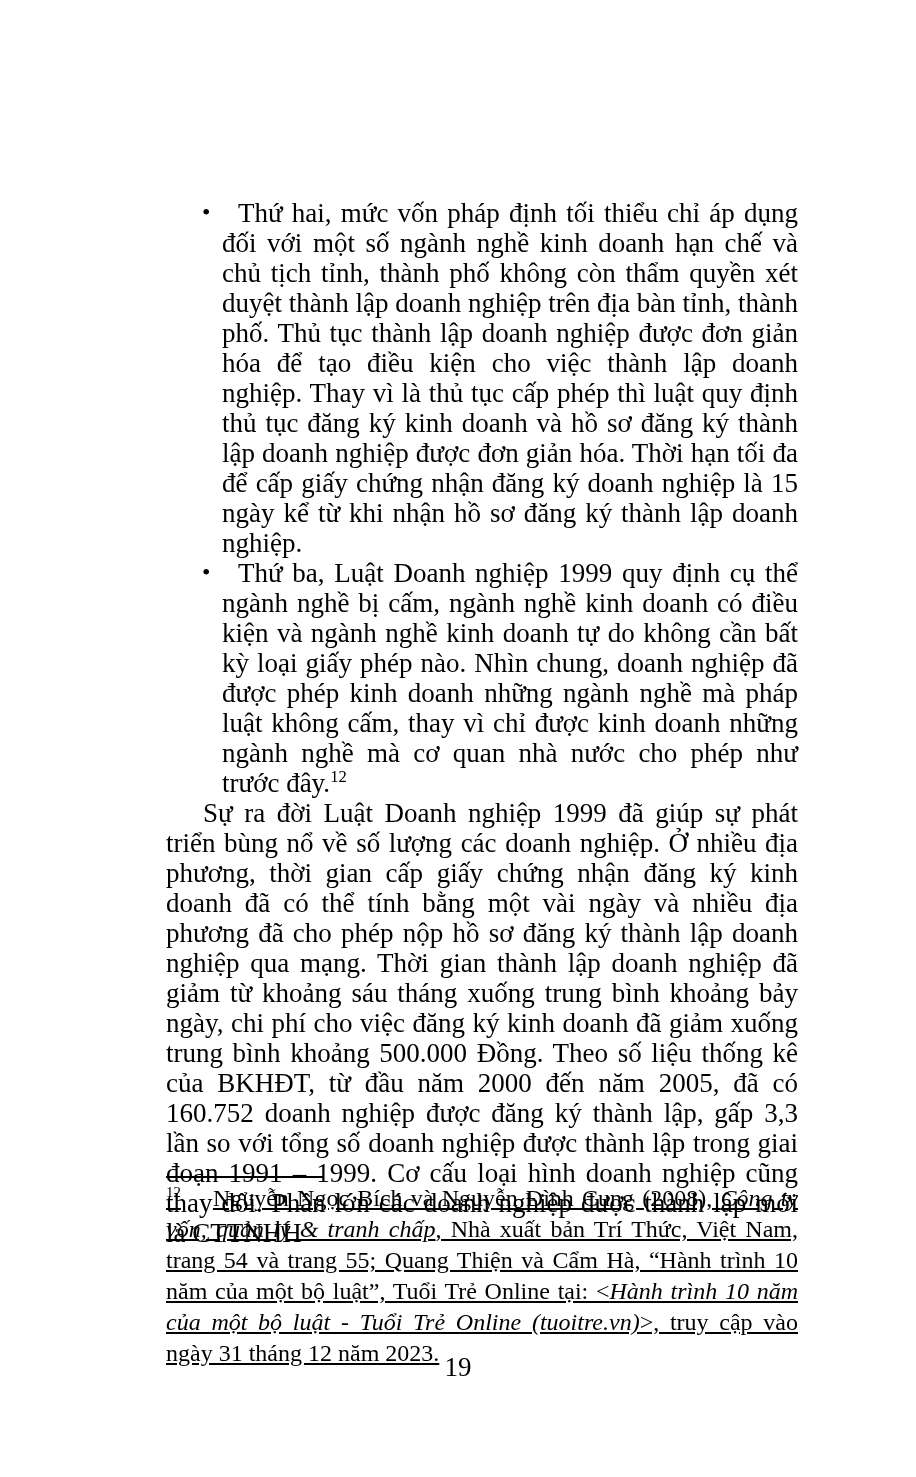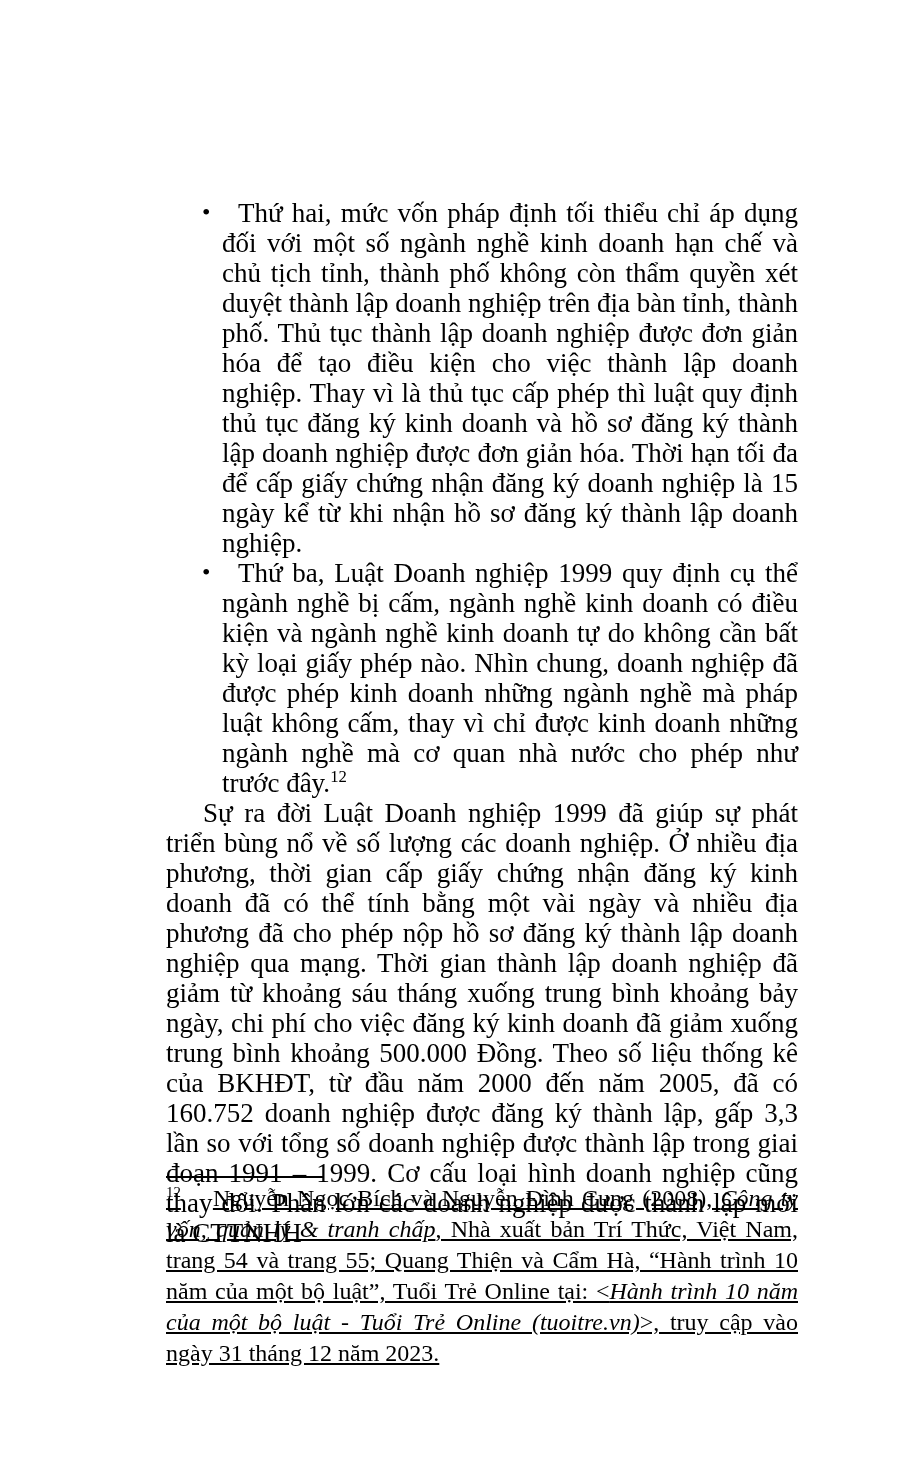--- a/index.html
+++ b/index.html
@@ -122,14 +122,15 @@
 
     <p class="body-para">Sự ra đời Luật Doanh nghiệp 1999 đã giúp sự phát triển bùng nổ về số lượng các doanh nghiệp. Ở nhiều địa phương, thời gian cấp giấy chứng nhận đăng ký kinh doanh đã có thể tính bằng một vài ngày và nhiều địa phương đã cho phép nộp hồ sơ đăng ký thành lập doanh nghiệp qua mạng. Thời gian thành lập doanh nghiệp đã giảm từ khoảng sáu tháng xuống trung bình khoảng bảy ngày, chi phí cho việc đăng ký kinh doanh đã giảm xuống trung bình khoảng 500.000 Đồng. Theo số liệu thống kê của BKHĐT, từ đầu năm 2000 đến năm 2005, đã có 160.752 doanh nghiệp được đăng ký thành lập, gấp 3,3 lần so với tổng số doanh nghiệp được thành lập trong giai đoạn 1991 – 1999. Cơ cấu loại hình doanh nghiệp cũng thay đổi. Phần lớn các doanh nghiệp được thành lập mới là CTTNHH</p>
 
   </div>
 
   <div class="footnote">
     <div class="fn-rule"></div>
     <p class="fn-text"><sup class="fn-marker">12</sup><span>Nguyễn Ngọc Bích và Nguyễn Đình Cung (2008), </span><span class="fn-italic">Công ty vốn, quản lý &amp; tranh chấp</span><span>, Nhà xuất bản Trí Thức, Việt Nam, trang 54 và trang 55; Quang Thiện và Cẩm Hà, “Hành trình 10 năm của một bộ luật”, Tuổi Trẻ Online tại: &lt;</span><span class="fn-link">Hành trình 10 năm của một bộ luật - Tuổi Trẻ Online (tuoitre.vn)</span><span>&gt;, truy cập vào ngày 31 tháng 12 năm 2023.</span></p>
   </div>
 
+  <div class="page-number">19</div>
 
 </div>
 
 </body></html>

